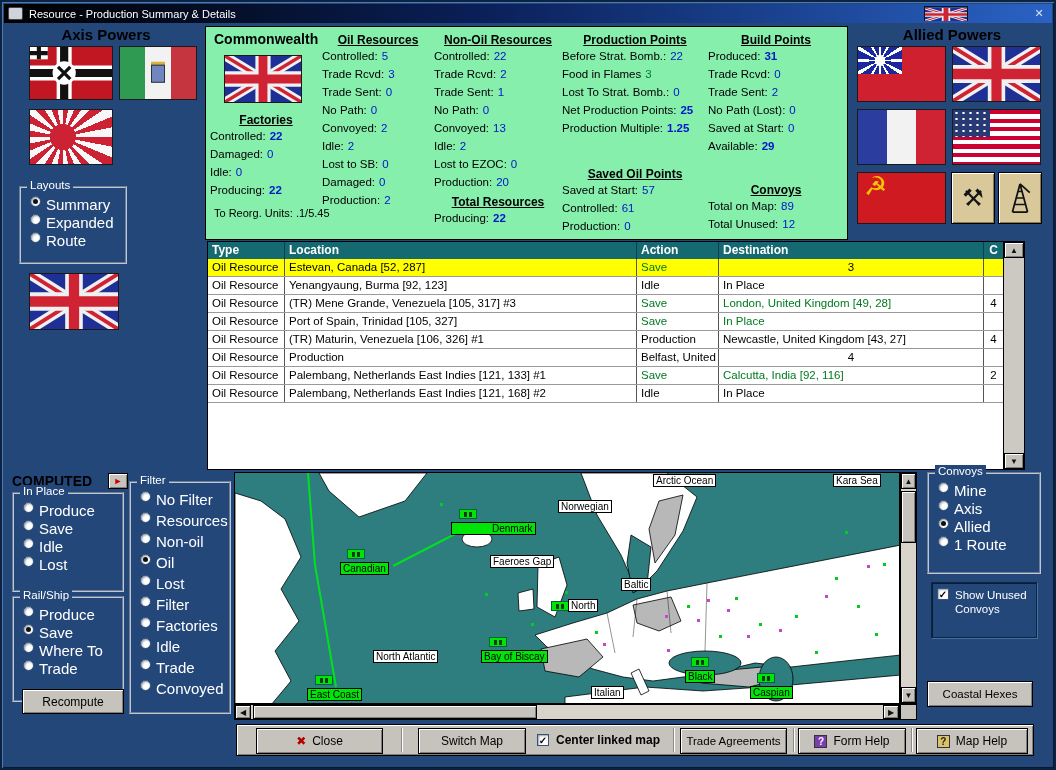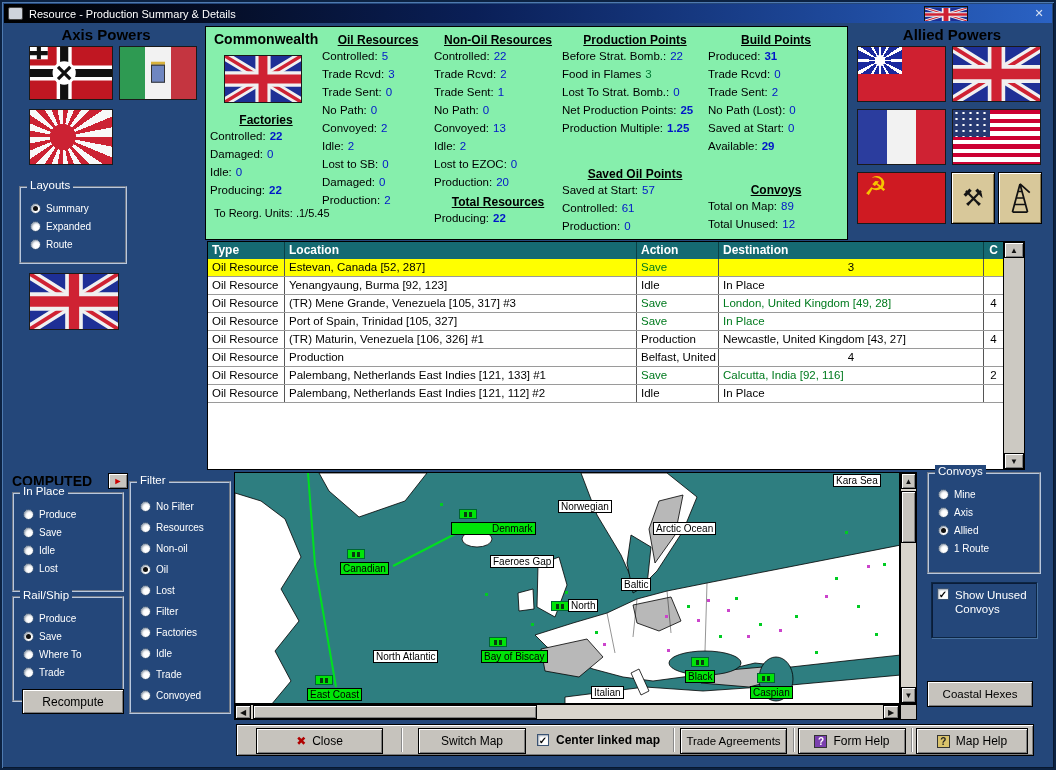--- a/index.html
+++ b/index.html
@@ -41,21 +41,21 @@
   .f-su{left:855px;top:170px;width:89px;height:52px;background:#cf1a22;}
   .f-su::before{content:"\262D";position:absolute;left:6px;top:-2px;color:#f6c400;font-size:26px;line-height:30px;}
   .icon-btn{position:absolute;background:#d8c89a;border:1px solid #000;
     box-shadow:inset 1px 1px 0 #fff,inset -1px -1px 0 #8a7a50;display:flex;align-items:center;justify-content:center;}
   .icon-factory{left:949px;top:170px;width:44px;height:52px;font-size:24px;color:#151515;}
   .icon-derrick{left:996px;top:170px;width:44px;height:52px;}
   
   .group{position:absolute;border:2px groove #b9c8de;}
   .legend{position:absolute;top:-9px;left:6px;background:#24477a;padding:0 3px;color:#fff;font-size:11.5px;}
   .ropts{position:absolute;left:2px;top:8px;right:2px;}
-  .ropt{display:flex;align-items:flex-end;gap:5px;height:18px;color:#fff;font-size:10px;padding-left:7px;}
+  .ropt{display:flex;align-items:flex-start;gap:5px;height:18px;color:#fff;font-size:15px;padding-left:7px;}
   .rdot{width:11px;height:11px;border-radius:50%;background:#fff;border:1px solid #2c4a72;
     box-shadow:inset 1px 1px 2px #8e9aa8;position:relative;flex:none;}
   .ropt.sel .rdot::after{content:"";position:absolute;left:2px;top:2px;width:5px;height:5px;background:#101010;border-radius:50%;}
   .group-layouts{left:17px;top:184px;width:108px;height:78px;}
   .group-inplace{left:10px;top:490px;width:112px;height:100px;}
   .group-railship{left:10px;top:594px;width:112px;height:106px;}
   .group-filter{left:127px;top:479px;width:102px;height:233px;}
   .group-filter .ropt{height:21px;}
   .group-convoys{left:925px;top:470px;width:114px;height:102px;}
   
@@ -360,21 +360,21 @@
         </div>
         <div class="trow">
           <div class="tc">Oil Resource</div>
           <div class="tc">Palembang, Netherlands East Indies [121, 133] #1</div>
           <div class="tc grn">Save</div>
           <div class="tc grn">Calcutta, India [92, 116]</div>
           <div class="tc">2</div>
         </div>
         <div class="trow">
           <div class="tc">Oil Resource</div>
-          <div class="tc">Palembang, Netherlands East Indies [121, 112] #2</div>
+          <div class="tc">Palembang, Netherlands East Indies [121, 168] #2</div>
           <div class="tc">Idle</div>
           <div class="tc">In Place</div>
           <div class="tc"></div>
         </div>
       </div>
     <div class="tsb">
       <div class="sbtn">▲</div>
       <div class="sbtn">▼</div>
     </div>
   </div>
@@ -540,21 +540,21 @@
         <div class="unit-tag" style="left: 254px; top: 164px;"></div>
         <div class="unit-tag" style="left: 80px; top: 202px;"></div>
         <div class="unit-tag" style="left: 456px; top: 184px;"></div>
         <div class="unit-tag" style="left: 522px; top: 200px;"></div>
         <div class="sealabel greenlabel" style="left: 216px; top: 49px; padding-left: 40px;">Denmark</div>
         <div class="sealabel greenlabel" style="left: 105px; top: 89px;">Canadian</div>
         <div class="sealabel greenlabel" style="left: 246px; top: 177px;">Bay of Biscay</div>
         <div class="sealabel greenlabel" style="left: 72px; top: 215px;">East Coast</div>
         <div class="sealabel greenlabel" style="left: 450px; top: 197px;">Black</div>
         <div class="sealabel greenlabel" style="left: 515px; top: 213px;">Caspian</div>
-        <div class="sealabel" style="left: 418px; top: 1px; margin-top: 48px;">Arctic Ocean</div>
+        <div class="sealabel" style="left: 418px; top: 1px;">Arctic Ocean</div>
         <div class="sealabel" style="left: 598px; top: 1px;">Kara Sea</div>
         <div class="sealabel" style="left: 323px; top: 27px;">Norwegian</div>
         <div class="sealabel" style="left: 255px; top: 82px;">Faeroes Gap</div>
         <div class="sealabel" style="left: 386px; top: 105px;">Baltic</div>
         <div class="sealabel" style="left: 333px; top: 126px;">North</div>
         <div class="sealabel" style="left: 138px; top: 177px;">North Atlantic</div>
         <div class="sealabel" style="left: 356px; top: 213px;">Italian</div>
       </div>
   </div>
   <div class="vscroll">

